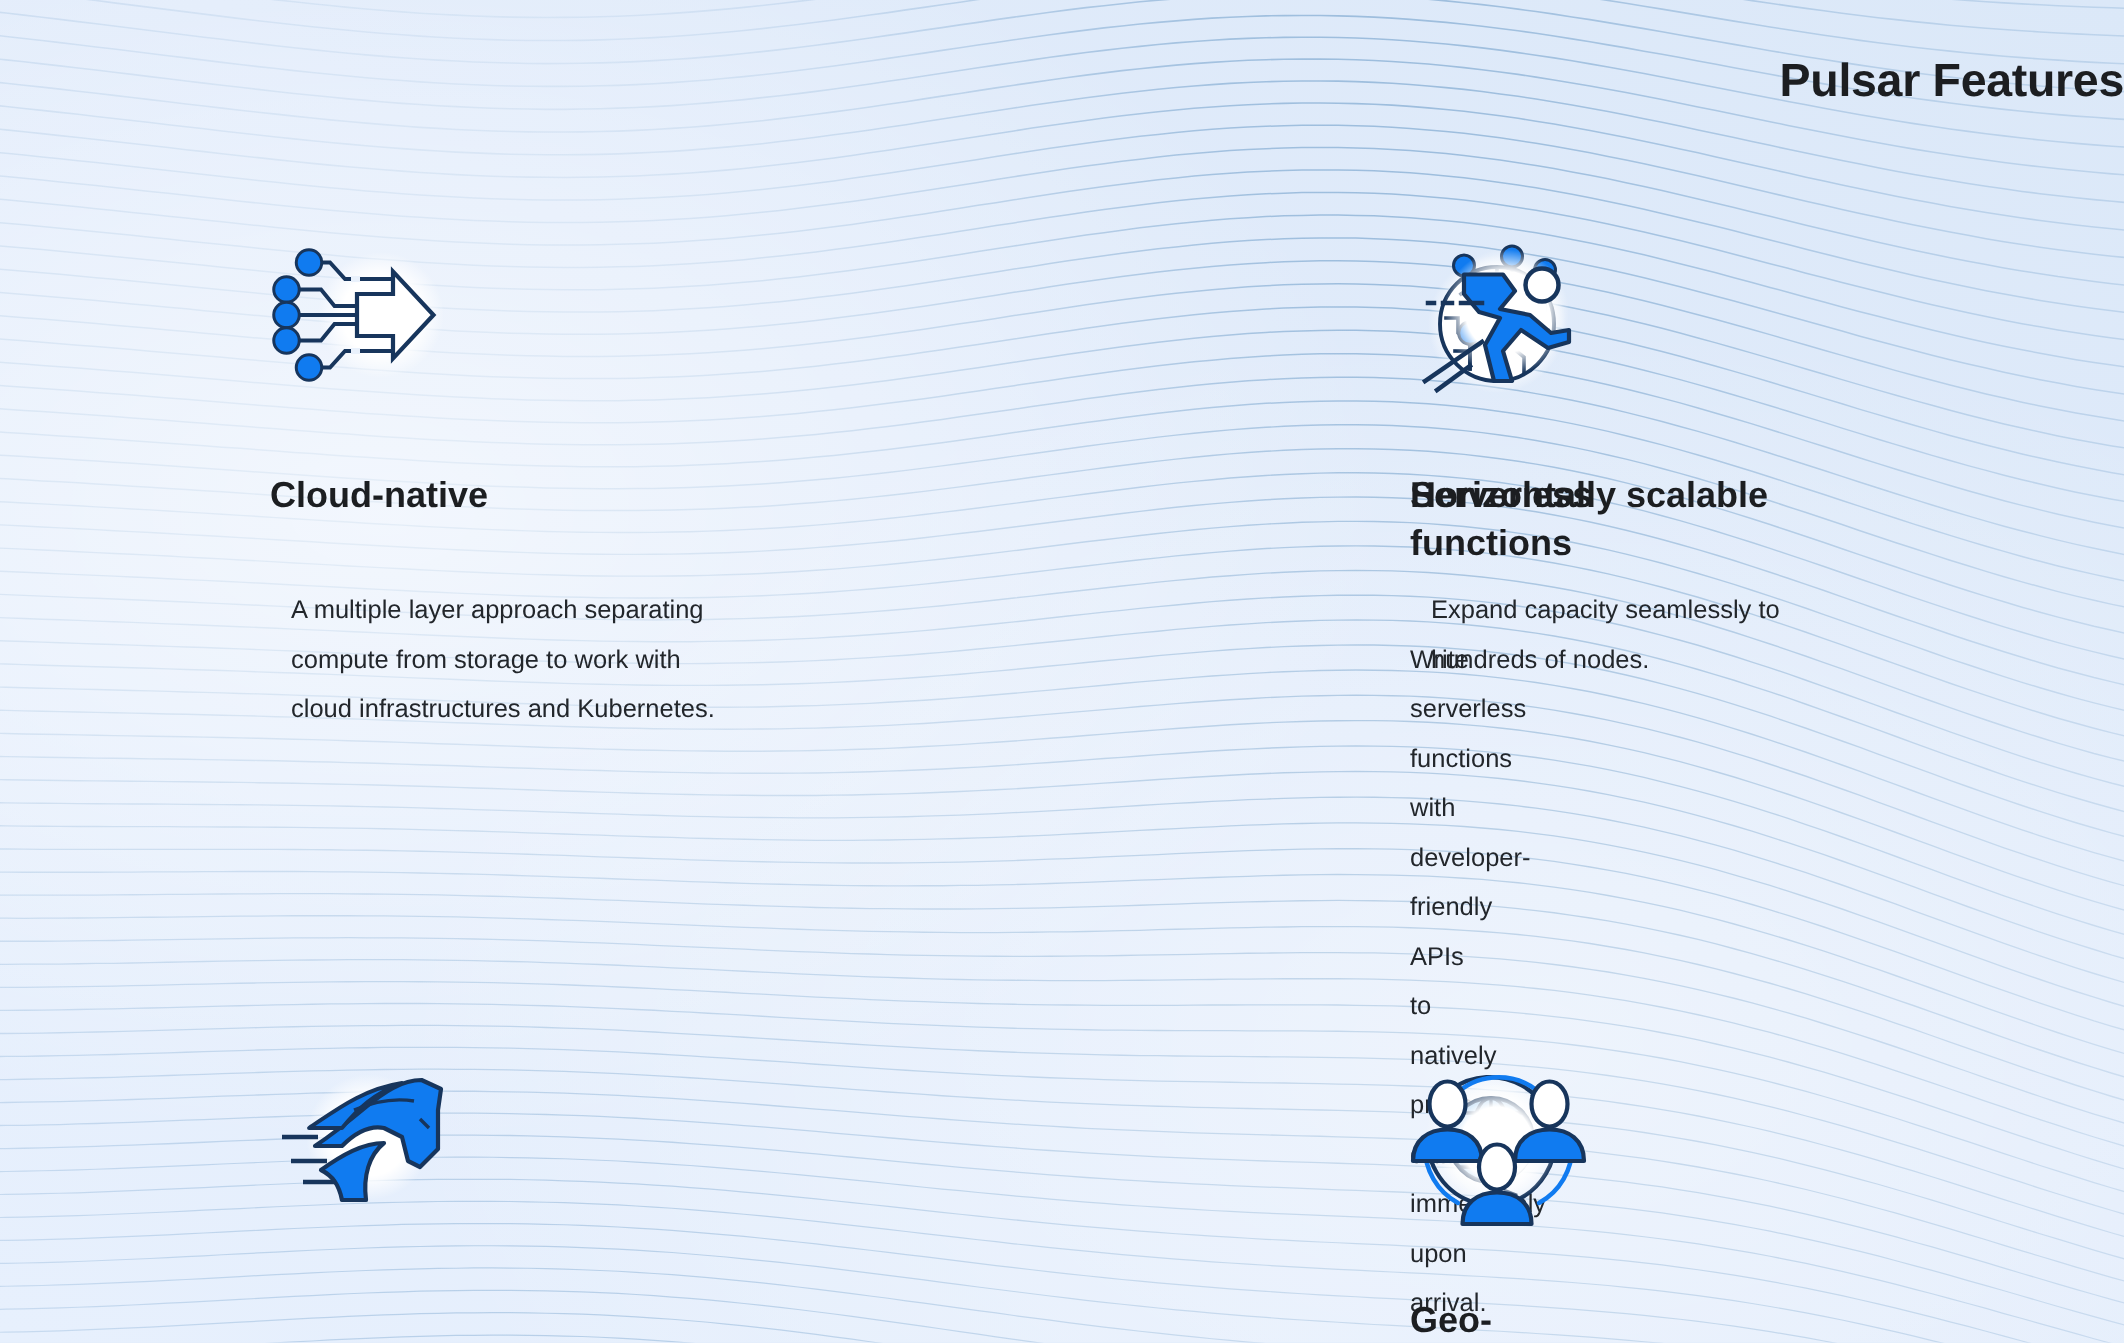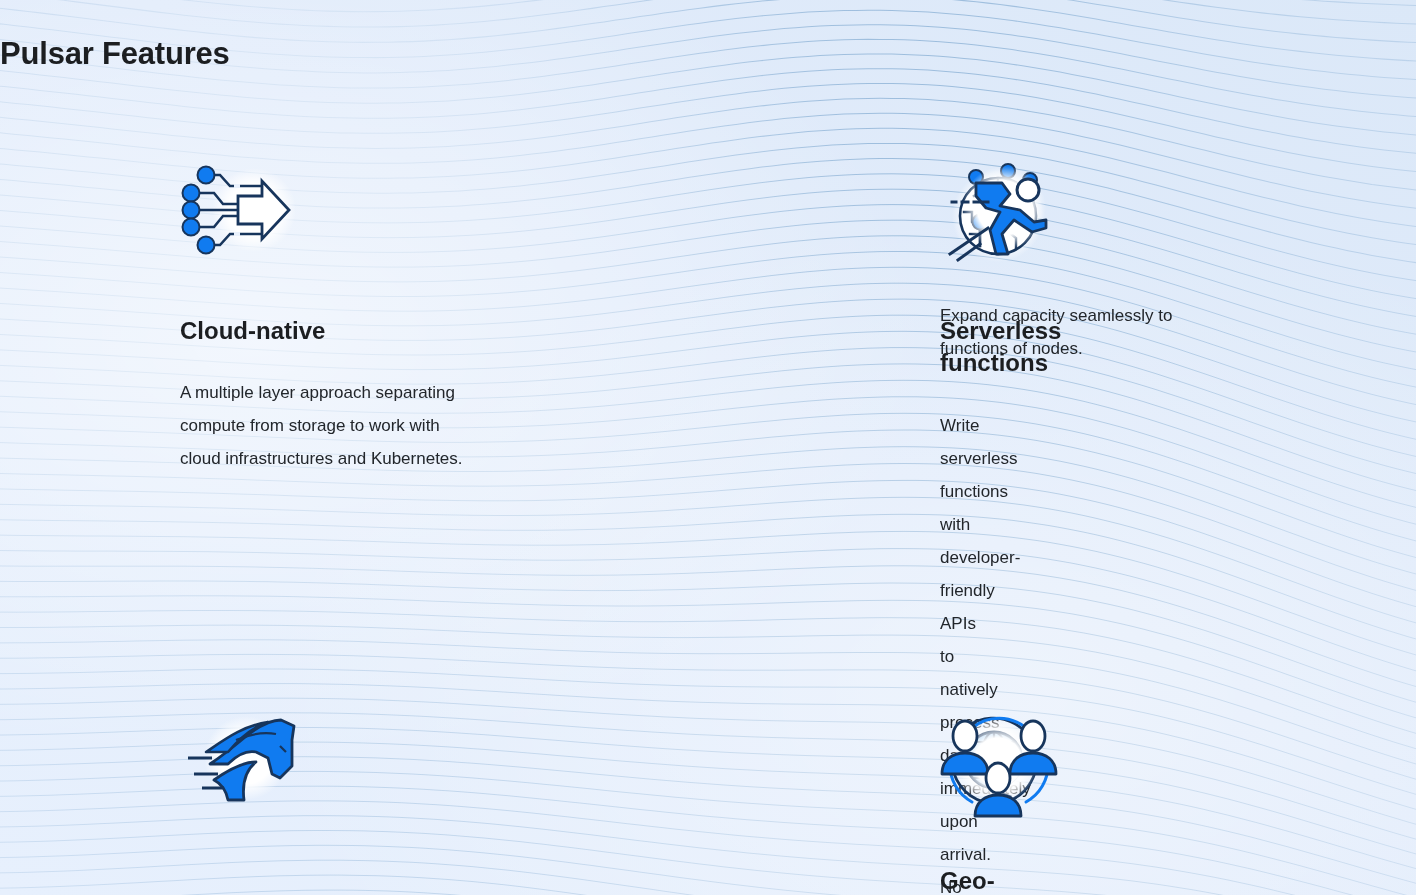--- a/index.html
+++ b/index.html
@@ -30,21 +30,21 @@
     position: relative;
     z-index: 2;
     width: 1416px;
     height: 895px;
     box-sizing: border-box;
   }
 
   .page-title {
     margin: 0;
     padding-top: 36px;
-    text-align: left;
+    text-align: right;
     font-size: 31px;
     font-weight: bold;
     color: #1c1e21;
     letter-spacing: -0.2px;
   }
 
   .features-grid {
     position: absolute;
     left: 180px;
     top: 150px;
@@ -69,21 +69,21 @@
     margin: 0;
     padding-top: 45px;
     font-size: 24px;
     font-weight: bold;
     color: #1c1e21;
     line-height: 1.35;
     max-width: 300px;
   }
 
   .feature-desc {
-    margin: 0;
+    margin: 14px;
     padding-top: 29px;
     font-size: 17px;
     line-height: 33px;
     color: #22262b;
     max-width: 300px;
     font-weight: normal;
   }
 
   .card-2 .feature-desc,
   .card-3 .feature-desc { max-width: 285px; }
@@ -309,21 +309,22 @@
           <path d="M40 33 L66 33 L74 44 L64 56 L84 60 L98 72 L110 70 L110 78 L96 82 L78 70 L66 84 L72 104 L60 104 L54 80 L64 62 L50 58 L40 46 Z" fill="#107bf0" stroke="#17355c" stroke-width="2.8" stroke-linejoin="round"></path>
           <g stroke="#17355c" stroke-width="3" stroke-linecap="square">
             <path d="M16 52 L20 52"></path>
             <path d="M26 52 L32 52"></path>
             <path d="M38 52 L52 52"></path>
             <path d="M14 104 L52 78"></path>
             <path d="M22 110 L44 94"></path>
           </g>
         </svg>
       </div>
-      <p class="feature-desc">Expand capacity seamlessly to functions of nodes.</p>
+      <h2 class="feature-title">Horizontally scalable</h2>
+      <p class="feature-desc">Expand capacity seamlessly to hundreds of nodes.</p>
     </div>
 
     <div class="feature-card card-4">
       <div class="icon-wrap">
         <svg class="feature-icon" viewBox="0 0 130 120" xmlns="http://www.w3.org/2000/svg">
           <defs>
             <radialGradient id="disc4" cx="50%" cy="50%" r="50%">
               <stop offset="62%" stop-color="#ffffff" stop-opacity="1"></stop>
               <stop offset="100%" stop-color="#ffffff" stop-opacity="0"></stop>
             </radialGradient>

